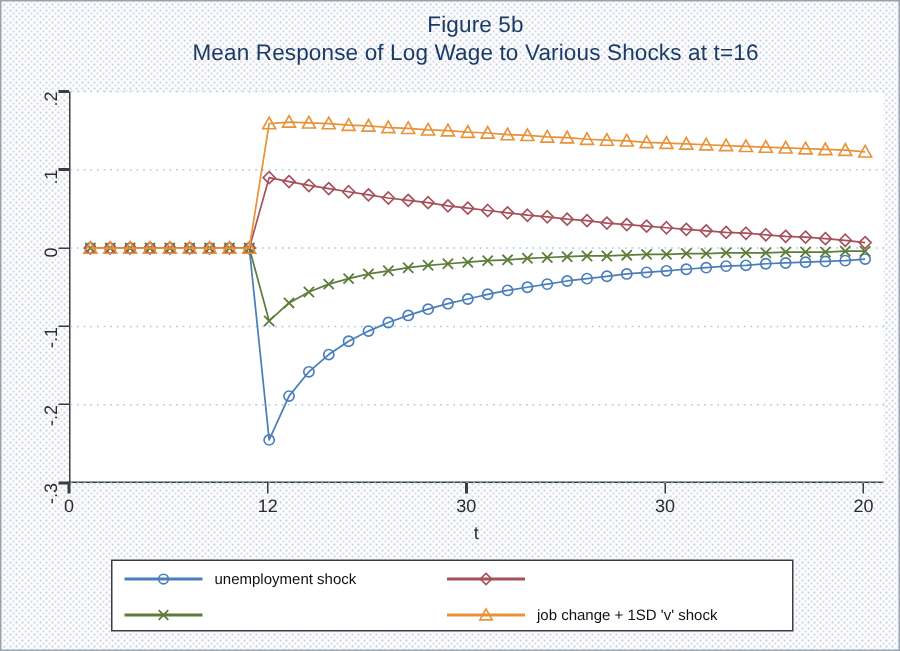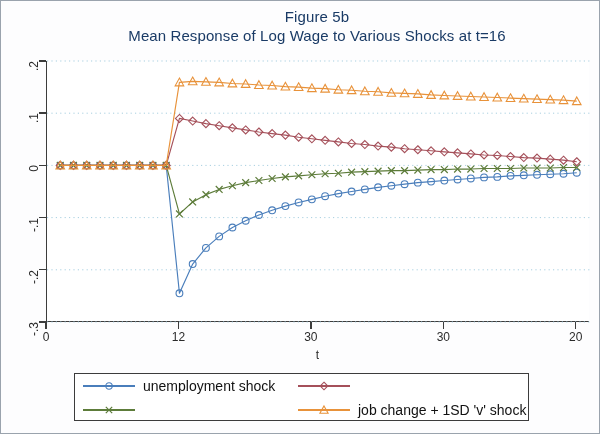--- a/index.html
+++ b/index.html
@@ -166,21 +166,21 @@
     height: 1.3px;
   }
   .legend-key .lk-marker {
     position: absolute;
     left: 20px;
     top: 1px;
     width: 12px;
     height: 12px;
   }
   .legend-label {
-    font-size: 14px;
+    font-size: 10px;
     color: #111111;
     margin-left: 8px;
     white-space: nowrap;
     text-align: center;
   }
 </style>
 </head>
 <body>
 
 <div id="figure-root">

